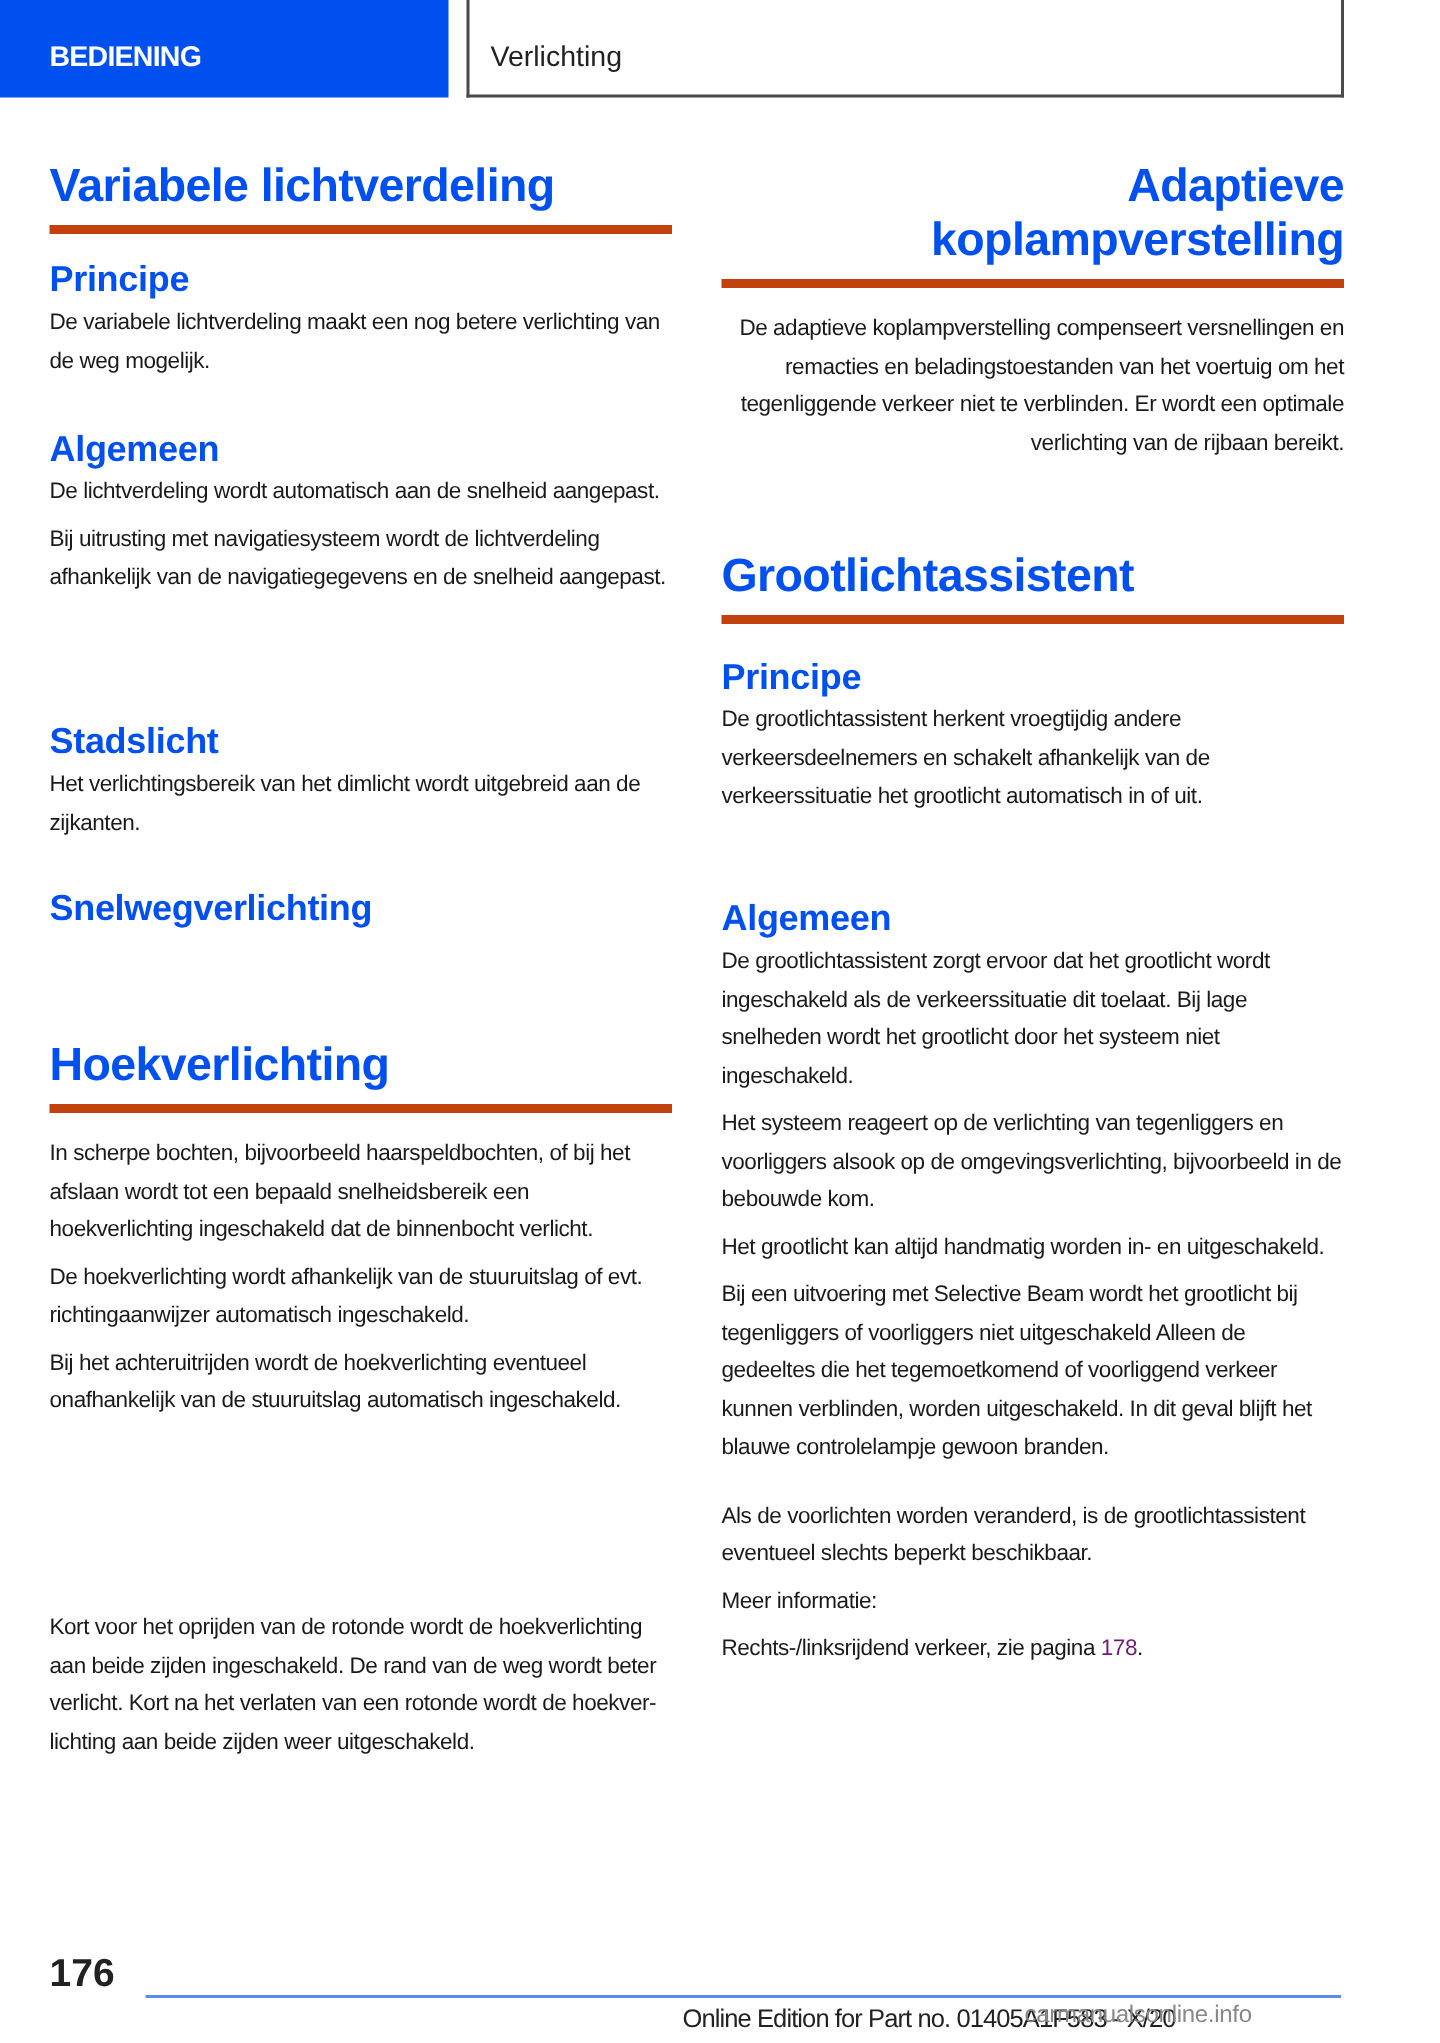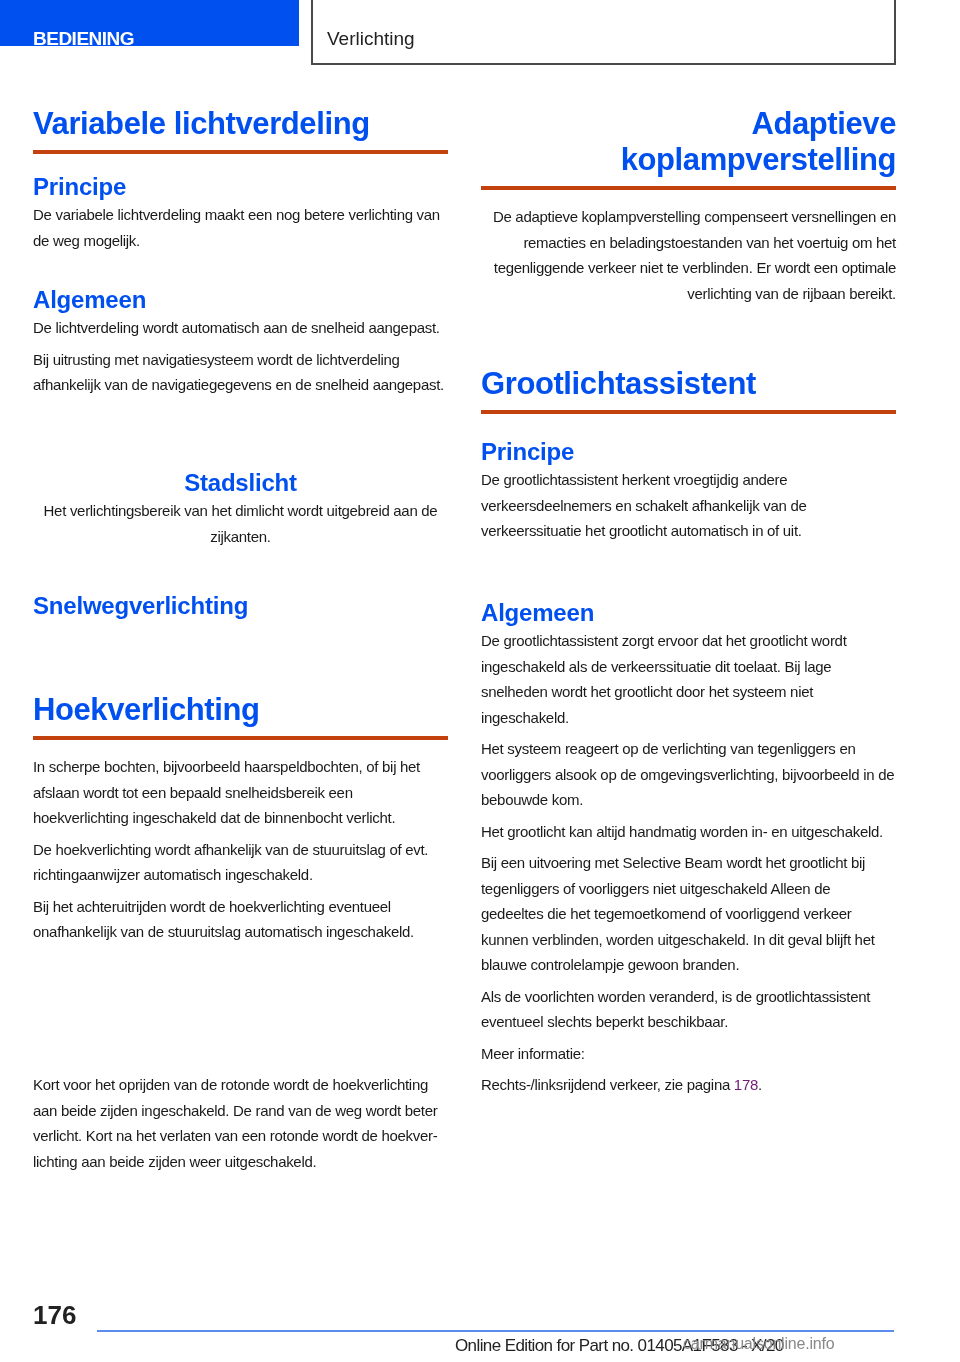--- a/index.html
+++ b/index.html
@@ -12,21 +12,21 @@
       height: 1362px;
       position: relative;
       overflow: hidden;
       font-family: "Liberation Sans", sans-serif;
       color: #1a1a1a;
     }
     
     .hdr-chapter {
       position: absolute;
       left: 0; top: 0;
-      width: 299px; height: 46px;
+      width: 299px; height: 65px;
       background: #0050f0;
       box-sizing: border-box;
     }
     .hdr-chapter-label {
       position: absolute;
       left: 33px; top: 28px;
       font-size: 19px;
       font-weight: bold;
       color: #ffffff;
       letter-spacing: -0.5px;
@@ -54,21 +54,21 @@
     }
     .col-left { left: 33px; }
     .col-right { left: 481px; }
 
     .h1 {
       font-size: 31px;
       font-weight: bold;
       color: #0050f0;
       line-height: 36px;
       padding-bottom: 8px;
-      border-bottom: 4px solid #c2410c;
+      border-bottom: 6px solid #c2410c;
       letter-spacing: -0.4px;
       margin: 0;
     }
     .h2 {
       font-size: 24px;
       font-weight: bold;
       color: #0050f0;
       line-height: 30px;
       margin: 0;
       letter-spacing: -0.2px;
@@ -132,21 +132,21 @@
     <h2 class="h2">Principe</h2>
     <p class="p">De variabele lichtverdeling maakt een nog betere verlichting van de weg mogelijk.</p>
   </div>
 
   <div class="abs" style="top:185px;">
     <h2 class="h2">Algemeen</h2>
     <p class="p">De lichtverdeling wordt automatisch aan de snel­heid aangepast.</p>
     <p class="p" style="margin-top:6px;">Bij uitrusting met navigatiesysteem wordt de lichtverdeling afhankelijk van de navigatiege­ge­vens en de snelheid aangepast.</p>
   </div>
 
-  <div class="abs" style="top:368px;text-align:center;">
+  <div class="abs" style="top:380px;">
     <h2 class="h2">Stadslicht</h2>
     <p class="p">Het verlichtingsbereik van het dimlicht wordt uit­gebreid aan de zijkanten.</p>
   </div>
 
   <div class="abs" style="top:491px;">
     <h2 class="h2">Snelwegverlichting</h2>
   </div>
 
   <div class="abs" style="top:592px;">
     <h1 class="h1">Hoekverlichting</h1>
@@ -174,21 +174,21 @@
     <h2 class="h2">Principe</h2>
     <p class="p">De grootlichtassistent herkent vroegtijdig andere verkeersdeelnemers en schakelt afhankelijk van de verkeerssituatie het grootlicht automatisch in of uit.</p>
   </div>
 
   <div class="abs" style="top:498px;">
     <h2 class="h2">Algemeen</h2>
     <p class="p">De grootlichtassistent zorgt ervoor dat het groot­licht wordt ingeschakeld als de verkeerssituatie dit toelaat. Bij lage snelheden wordt het groot­licht door het systeem niet ingeschakeld.</p>
     <p class="p" style="margin-top:6px;">Het systeem reageert op de verlichting van te­genliggers en voorliggers alsook op de omge­vingsverlichting, bijvoorbeeld in de bebouwde kom.</p>
     <p class="p" style="margin-top:6px;">Het grootlicht kan altijd handmatig worden in- en uitgeschakeld.</p>
     <p class="p" style="margin-top:6px;">Bij een uitvoering met Selective Beam wordt het grootlicht bij tegenliggers of voorliggers niet uit­geschakeld Alleen de gedeeltes die het tege­moetkomend of voorliggend verkeer kunnen ver­blinden, worden uitgeschakeld. In dit geval blijft het blauwe controlelampje gewoon branden.</p>
-    <p class="p" style="margin-top:6px;">Als de voorlichten worden veranderd, is de grootlichtassistent eventueel slechts beperkt be­schikbaar.</p>
+    <p class="p" style="margin-top:20px;">Als de voorlichten worden veranderd, is de grootlichtassistent eventueel slechts beperkt be­schikbaar.</p>
     <p class="p" style="margin-top:6px;">Meer informatie:</p>
     <p class="p" style="margin-top:6px;"><span>Rechts-/linksrijdend verkeer, zie pagina </span><span class="link">178</span><span>.</span></p>
   </div>
 </div>
 
 <div class="page-num">176</div>
 <div class="footer-rule"></div>
 <div class="footer-edition">Online Edition for Part no. 01405A1F583 - X/20</div>
 <div class="footer-watermark">carmanualsonline.info</div>
 

